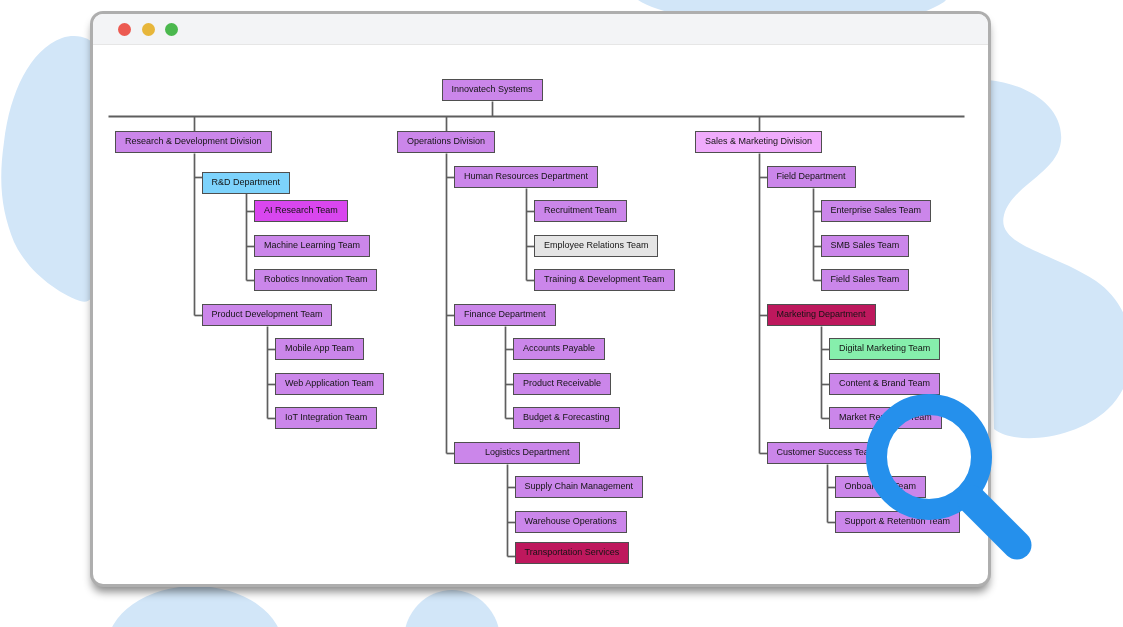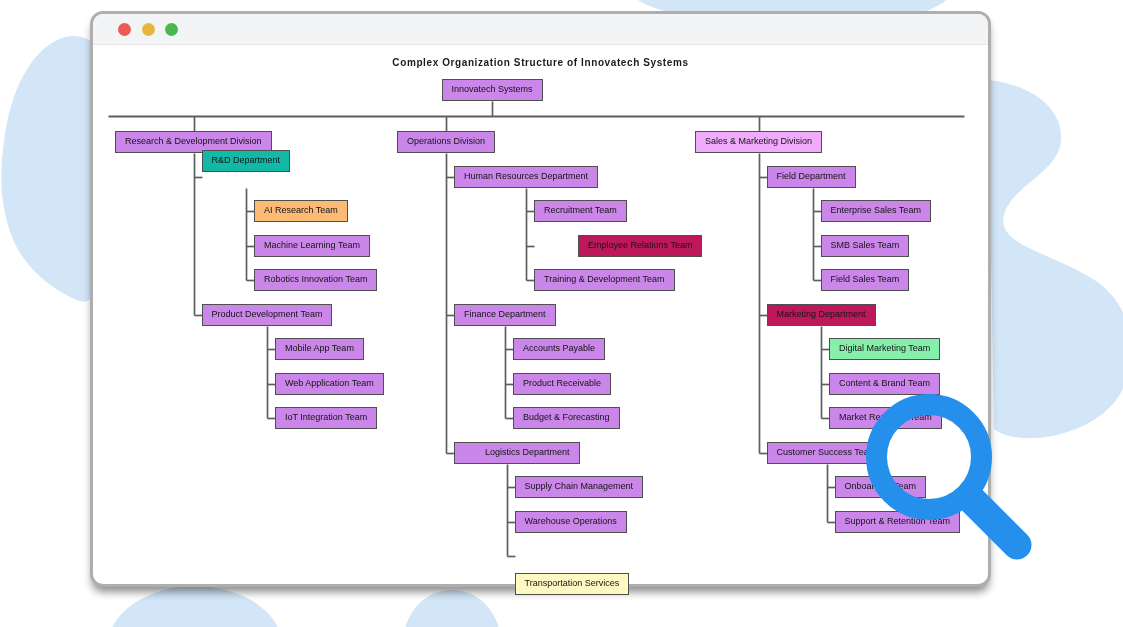--- a/index.html
+++ b/index.html
@@ -36,21 +36,20 @@
     <ellipse class="blob" cx="452" cy="640" rx="48" ry="50" fill="#d2e6f8"></ellipse>
   </svg>
 
   <div class="window">
     <div class="titlebar">
       <span class="dot" id="dot-close" style="background: rgb(236, 90, 81);"></span>
       <span class="dot" id="dot-min" style="background: rgb(231, 182, 58);"></span>
       <span class="dot" id="dot-zoom" style="background: rgb(75, 184, 78);"></span>
     </div>
     <div class="chart">
-      <div class="chart-title">Complex Organization Structure of Innovatech Systems</div>
       <svg id="lines" width="895" height="537" viewBox="0 0 895 537">
           <line x1="399.5" y1="55.5" x2="399.5" y2="70.5" stroke="#5e5e5e" stroke-width="1.7"></line>
           <line x1="15.5" y1="70.5" x2="871.5" y2="70.5" stroke="#5e5e5e" stroke-width="2"></line>
           <line x1="101.5" y1="70.5" x2="101.5" y2="85.5" stroke="#5e5e5e" stroke-width="1.7"></line>
           <line x1="101.5" y1="131.5" x2="109.5" y2="131.5" stroke="#5e5e5e" stroke-width="1.7"></line>
           <line x1="153.5" y1="165.5" x2="161.5" y2="165.5" stroke="#5e5e5e" stroke-width="1.7"></line>
           <line x1="153.5" y1="200.5" x2="161.5" y2="200.5" stroke="#5e5e5e" stroke-width="1.7"></line>
           <line x1="153.5" y1="234.5" x2="161.5" y2="234.5" stroke="#5e5e5e" stroke-width="1.7"></line>
           <line x1="153.5" y1="142.5" x2="153.5" y2="234.5" stroke="#5e5e5e" stroke-width="1.7"></line>
           <line x1="101.5" y1="269.5" x2="109.5" y2="269.5" stroke="#5e5e5e" stroke-width="1.7"></line>
@@ -89,41 +88,41 @@
           <line x1="728.5" y1="280.5" x2="728.5" y2="372.5" stroke="#5e5e5e" stroke-width="1.7"></line>
           <line x1="666.5" y1="407.5" x2="674.5" y2="407.5" stroke="#5e5e5e" stroke-width="1.7"></line>
           <line x1="734.5" y1="441.5" x2="742.5" y2="441.5" stroke="#5e5e5e" stroke-width="1.7"></line>
           <line x1="734.5" y1="476.5" x2="742.5" y2="476.5" stroke="#5e5e5e" stroke-width="1.7"></line>
           <line x1="734.5" y1="418.5" x2="734.5" y2="476.5" stroke="#5e5e5e" stroke-width="1.7"></line>
           <line x1="666.5" y1="107.5" x2="666.5" y2="407.5" stroke="#5e5e5e" stroke-width="1.7"></line>
         </svg>
       <div id="boxes">
           <div class="org-node" style="background: rgb(203, 134, 234); border-color: rgb(79, 79, 79); left: 348.5px; top: 33px;">Innovatech Systems</div>
           <div class="org-node" style="background: rgb(203, 134, 234); border-color: rgb(79, 79, 79); left: 22px; top: 85px;">Research &amp; Development Division</div>
-          <div class="org-node" style="background: #14b8a6; border-color: rgb(79, 79, 79); left: 108.5px; top: 104px;">R&amp;D Department</div>
-          <div class="org-node" style="background: #fdba74; border-color: rgb(79, 79, 79); left: 161px; top: 154px;">AI Research Team</div>
+          <div class="org-node" style="background: #7dd3fc; border-color: rgb(79, 79, 79); left: 108.5px; top: 126px;">R&amp;D Department</div>
+          <div class="org-node" style="background: #d946ef; border-color: rgb(79, 79, 79); left: 161px; top: 154px;">AI Research Team</div>
           <div class="org-node" style="background: rgb(203, 134, 234); border-color: rgb(79, 79, 79); left: 161px; top: 188.5px;">Machine Learning Team</div>
           <div class="org-node" style="background: rgb(203, 134, 234); border-color: rgb(79, 79, 79); left: 161px; top: 223px;">Robotics Innovation Team</div>
           <div class="org-node" style="background: rgb(203, 134, 234); border-color: rgb(79, 79, 79); left: 108.5px; top: 257.5px;">Product Development Team</div>
           <div class="org-node" style="background: rgb(203, 134, 234); border-color: rgb(79, 79, 79); left: 182px; top: 292px;">Mobile App Team</div>
           <div class="org-node" style="background: rgb(203, 134, 234); border-color: rgb(79, 79, 79); left: 182px; top: 326.5px;">Web Application Team</div>
           <div class="org-node" style="background: rgb(203, 134, 234); border-color: rgb(79, 79, 79); left: 182px; top: 361px;">IoT Integration Team</div>
           <div class="org-node" style="background: rgb(203, 134, 234); border-color: rgb(79, 79, 79); left: 304px; top: 85px;">Operations Division</div>
           <div class="org-node" style="background: rgb(203, 134, 234); border-color: rgb(79, 79, 79); left: 361px; top: 119.5px;">Human Resources Department</div>
           <div class="org-node" style="background: rgb(203, 134, 234); border-color: rgb(79, 79, 79); left: 441px; top: 154px;">Recruitment Team</div>
-          <div class="org-node" style="background: #be185d; border-color: rgb(79, 79, 79); left: 441px; top: 188.5px; margin-left: 44px;">Employee Relations Team</div>
+          <div class="org-node" style="background: #e5e5e5; border-color: rgb(79, 79, 79); left: 441px; top: 188.5px;">Employee Relations Team</div>
           <div class="org-node" style="background: rgb(203, 134, 234); border-color: rgb(79, 79, 79); left: 441px; top: 223px;">Training &amp; Development Team</div>
           <div class="org-node" style="background: rgb(203, 134, 234); border-color: rgb(79, 79, 79); left: 361px; top: 257.5px;">Finance Department</div>
           <div class="org-node" style="background: rgb(203, 134, 234); border-color: rgb(79, 79, 79); left: 420px; top: 292px;">Accounts Payable</div>
           <div class="org-node" style="background: rgb(203, 134, 234); border-color: rgb(79, 79, 79); left: 420px; top: 326.5px;">Product Receivable</div>
           <div class="org-node" style="background: rgb(203, 134, 234); border-color: rgb(79, 79, 79); left: 420px; top: 361px;">Budget &amp; Forecasting</div>
           <div class="org-node" style="background: rgb(203, 134, 234); border-color: rgb(79, 79, 79); left: 361px; top: 395.5px; padding-left: 30px;">Logistics Department</div>
           <div class="org-node" style="background: rgb(203, 134, 234); border-color: rgb(79, 79, 79); left: 421.5px; top: 430px;">Supply Chain Management</div>
           <div class="org-node" style="background: rgb(203, 134, 234); border-color: rgb(79, 79, 79); left: 421.5px; top: 464.5px;">Warehouse Operations</div>
-          <div class="org-node" style="background: #fef9c3; border-color: rgb(79, 79, 79); left: 421.5px; top: 527px;">Transportation Services</div>
+          <div class="org-node" style="background: #be185d; border-color: rgb(79, 79, 79); left: 421.5px; top: 496px;">Transportation Services</div>
           <div class="org-node" style="background: #f0abfc; border-color: rgb(79, 79, 79); left: 602px; top: 85px;">Sales &amp; Marketing Division</div>
           <div class="org-node" style="background: rgb(203, 134, 234); border-color: rgb(79, 79, 79); left: 673.5px; top: 119.5px;">Field Department</div>
           <div class="org-node" style="background: rgb(203, 134, 234); border-color: rgb(79, 79, 79); left: 727.5px; top: 154px;">Enterprise Sales Team</div>
           <div class="org-node" style="background: rgb(203, 134, 234); border-color: rgb(79, 79, 79); left: 727.5px; top: 188.5px;">SMB Sales Team</div>
           <div class="org-node" style="background: rgb(203, 134, 234); border-color: rgb(79, 79, 79); left: 727.5px; top: 223px;">Field Sales Team</div>
           <div class="org-node" style="background: #be185d; border-color: rgb(79, 79, 79); left: 673.5px; top: 257.5px;">Marketing Department</div>
           <div class="org-node" style="background: #86efac; border-color: rgb(79, 79, 79); left: 736px; top: 292px;">Digital Marketing Team</div>
           <div class="org-node" style="background: rgb(203, 134, 234); border-color: rgb(79, 79, 79); left: 736px; top: 326.5px;">Content &amp; Brand Team</div>
           <div class="org-node" style="background: rgb(203, 134, 234); border-color: rgb(79, 79, 79); left: 736px; top: 361px;">Market Research Team</div>
           <div class="org-node" style="background: rgb(203, 134, 234); border-color: rgb(79, 79, 79); left: 673.5px; top: 395.5px;">Customer Success Team</div>

